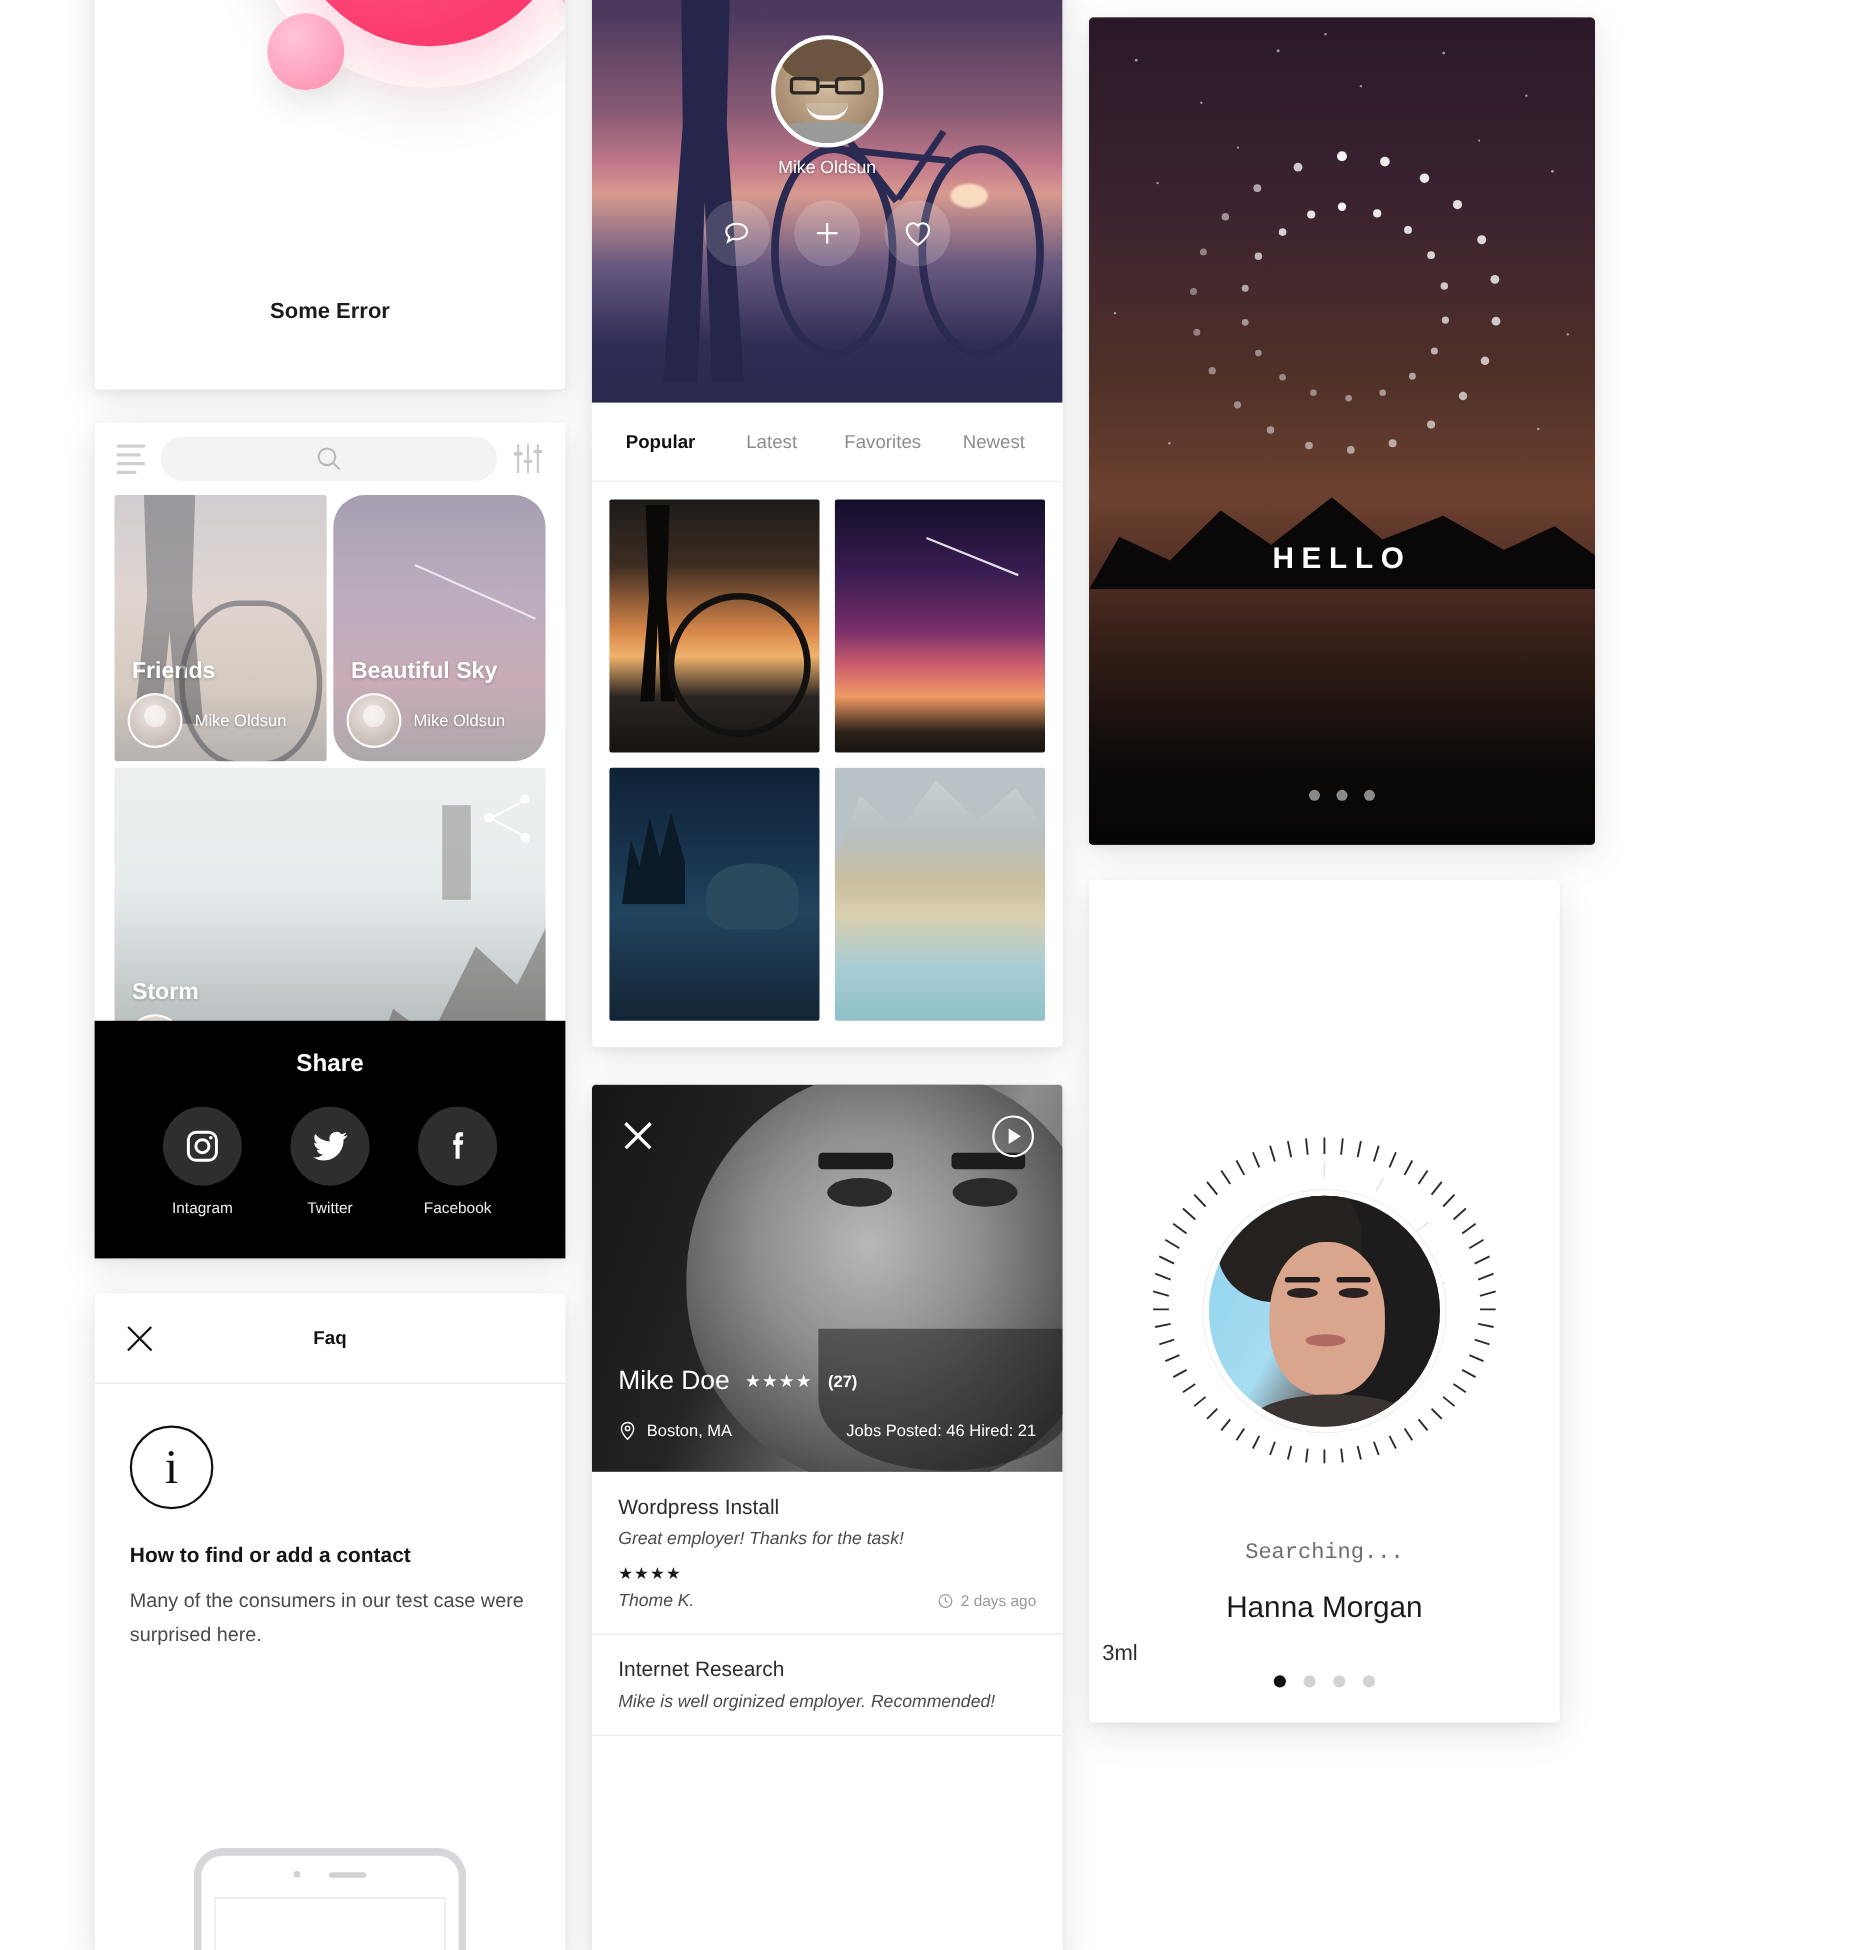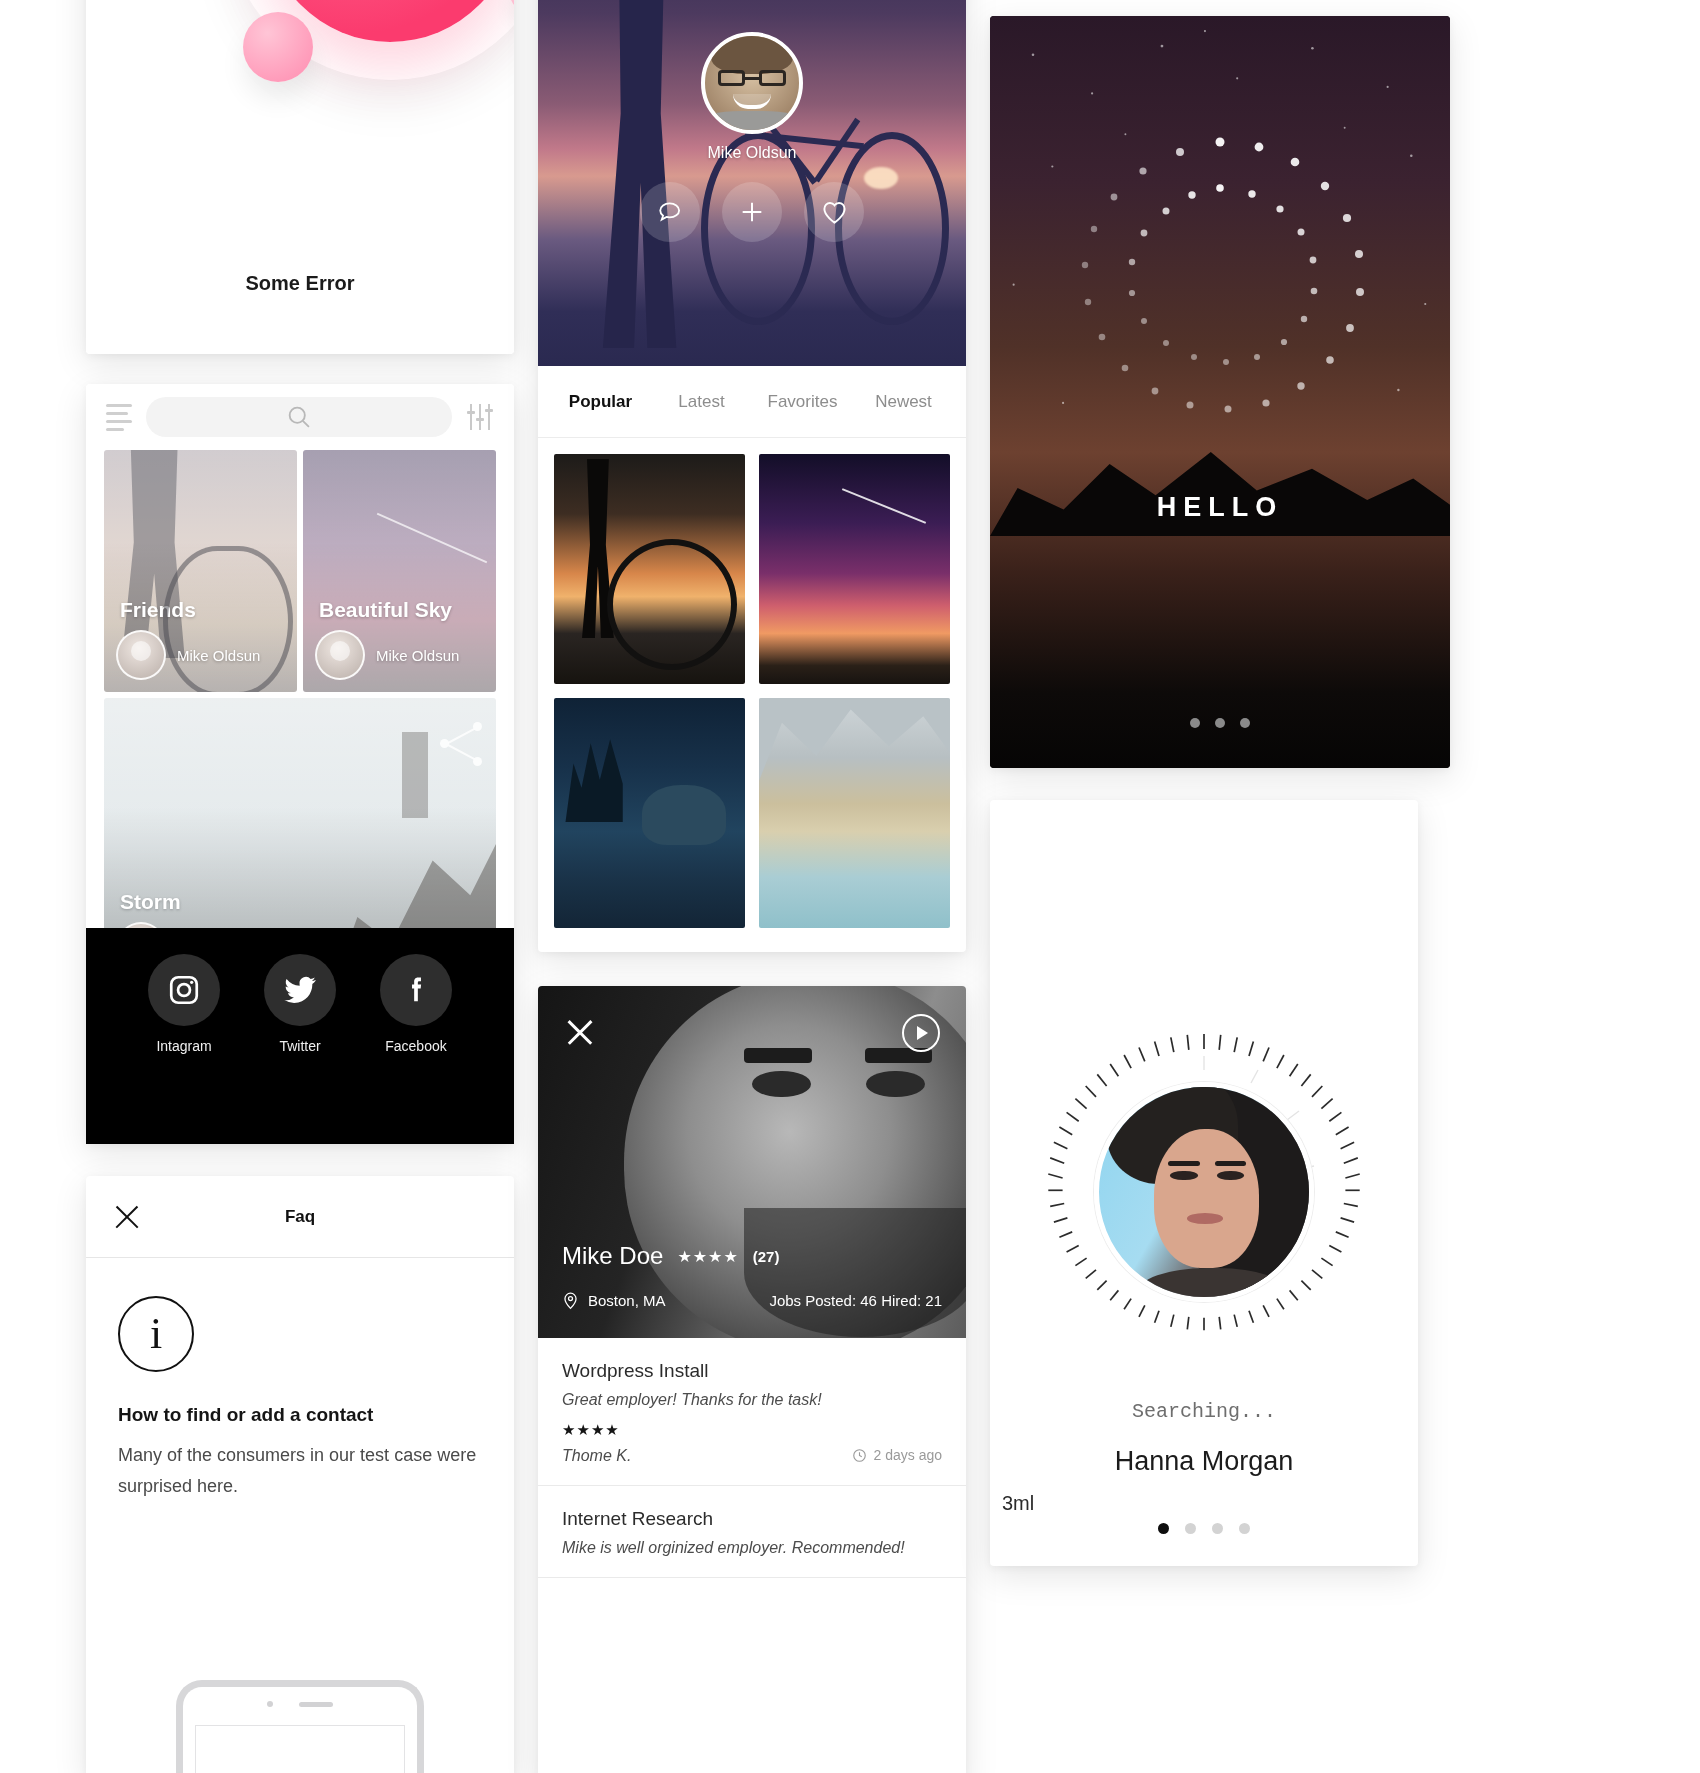--- a/index.html
+++ b/index.html
@@ -91,20 +91,21 @@
   }
   .tile-friends::after{
     content:""; position:absolute; right:2%; bottom:-2%; width:62%; height:58%;
     border:5px solid rgba(70,70,78,.5); border-radius:50%/60%;
     background: radial-gradient(circle at 30% 70%, transparent 38%, transparent 39%);
   }
   .tile-sky {
     background:
       linear-gradient(to bottom, rgba(255,255,255,0.55), rgba(255,255,255,0.55)),
       linear-gradient(to bottom, #3a2b52 0%, #6d4a74 40%, #c07793 70%, #b2a5ad 100%);
+    border-radius: 29px;
   }
   .tile-sky::after{
     content:""; position:absolute; left:36%; top:36%; width:120px; height:2px;
     background: rgba(255,255,255,.7); transform: rotate(24deg);
   }
   .tile-shade {
     position:absolute; inset:0;
     background: linear-gradient(to bottom, rgba(0,0,0,0) 38%, rgba(0,0,0,0.22) 100%);
   }
   .tile-title {
@@ -409,20 +410,21 @@
           <svg width="24" height="22" viewBox="0 0 24 22" fill="none" stroke="#fff" stroke-width="1.8">
             <path d="M3 9.5C3 5.9 6.9 3 11.7 3S20.4 5.9 20.4 9.5 16.5 16 11.7 16c-1 0-2-.1-2.9-.4L4.4 18l1.2-3.6C4 13.1 3 11.4 3 9.5z"></path>
           </svg>
           <span>27</span>
         </div>
       </div>
     </div>
   </div>
 
   <div class="card" id="card-share">
+    <div class="share-title">Share</div>
     <div class="share-row">
 
       <div class="share-item">
         <div class="share-circle">
           <svg width="34" height="34" viewBox="0 0 24 24" fill="none" stroke="#fff" stroke-width="1.9">
             <rect x="3" y="3" width="18" height="18" rx="5"></rect>
             <circle cx="12" cy="12" r="4.2"></circle>
             <circle cx="17.4" cy="6.6" r="1.15" fill="#fff" stroke="none"></circle>
           </svg>
         </div>

